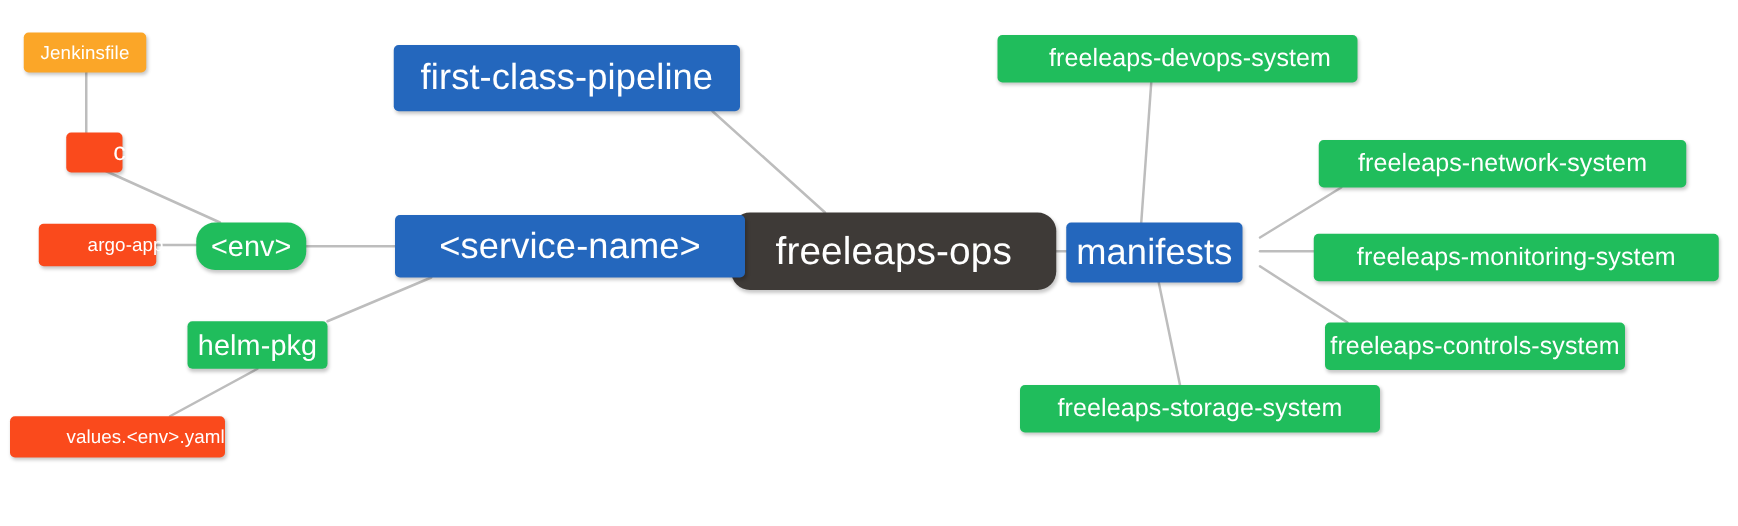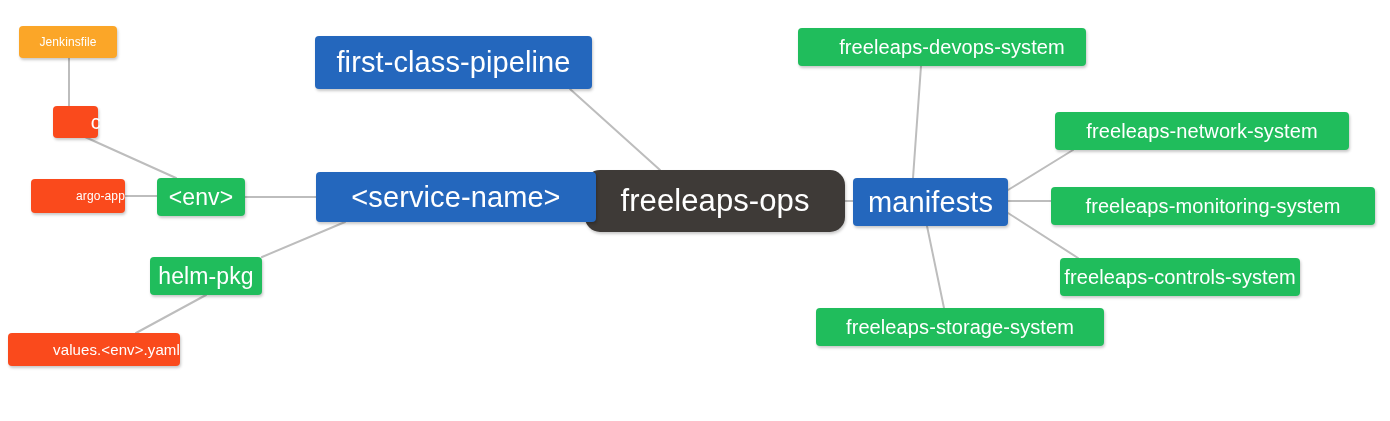--- a/index.html
+++ b/index.html
@@ -53,21 +53,21 @@
   .node-orange {
     background: #fba628;
   }
   .node-red {
     background: #fa4a1c;
     padding-left: 45px;
   }
   .lvl-1 { font-size: 29px; }
   .lvl-2 { font-size: 23px; }
   .lvl-3 { font-size: 20px; }
-  .lvl-4 { font-size: 12px; align-items: center; }
+  .lvl-4 { font-size: 15px; align-items: center; }
   .lvl-5 { font-size: 15px; }
 </style>
 </head>
 <body>
 
 <div id="mindmap-canvas">
   <svg id="edge-layer" viewBox="0 0 1390 421" width="1390" height="421">
       <line x1="570" y1="89" x2="660" y2="170" stroke="#bdbdbd" stroke-width="2" stroke-linecap="round"></line>
       <line x1="571" y1="197" x2="585" y2="199" stroke="#bdbdbd" stroke-width="2" stroke-linecap="round"></line>
       <line x1="845" y1="201" x2="853" y2="201" stroke="#bdbdbd" stroke-width="2" stroke-linecap="round"></line>
@@ -86,24 +86,24 @@
   <div id="node-layer">
       <div class="node node-root" style="left: 585px; top: 170px; width: 260px; height: 62px;">
         <span>freeleaps-ops</span>
       </div>
       <div class="node node-blue lvl-1" style="left: 315px; top: 36px; width: 277px; height: 53px;">
         <span>first-class-pipeline</span>
       </div>
       <div class="node node-blue lvl-1" style="left: 316px; top: 172px; width: 280px; height: 50px;">
         <span>&lt;service-name&gt;</span>
       </div>
-      <div class="node node-blue lvl-1" style="left: 853px; top: 178px; width: 155px; height: 48px;">
+      <div class="node node-blue lvl-1" style="left: 853px; top: 178px; width: 141px; height: 48px;">
         <span>manifests</span>
       </div>
-      <div class="node node-green lvl-2" style="left: 157px; top: 178px; width: 88px; height: 38px;">
+      <div class="node node-green lvl-2" style="left: 157px; top: 178px; width: 88px; height: 38px; border-radius: 15px;">
         <span>&lt;env&gt;</span>
       </div>
       <div class="node node-green lvl-2" style="left: 150px; top: 257px; width: 112px; height: 38px;">
         <span>helm-pkg</span>
       </div>
       <div class="node node-red lvl-3" style="left: 53px; top: 106px; width: 32px; height: 32px;">
         <span>ci</span>
       </div>
       <div class="node node-orange lvl-4" style="left: 19px; top: 26px; width: 98px; height: 32px;">
         <span>Jenkinsfile</span>

